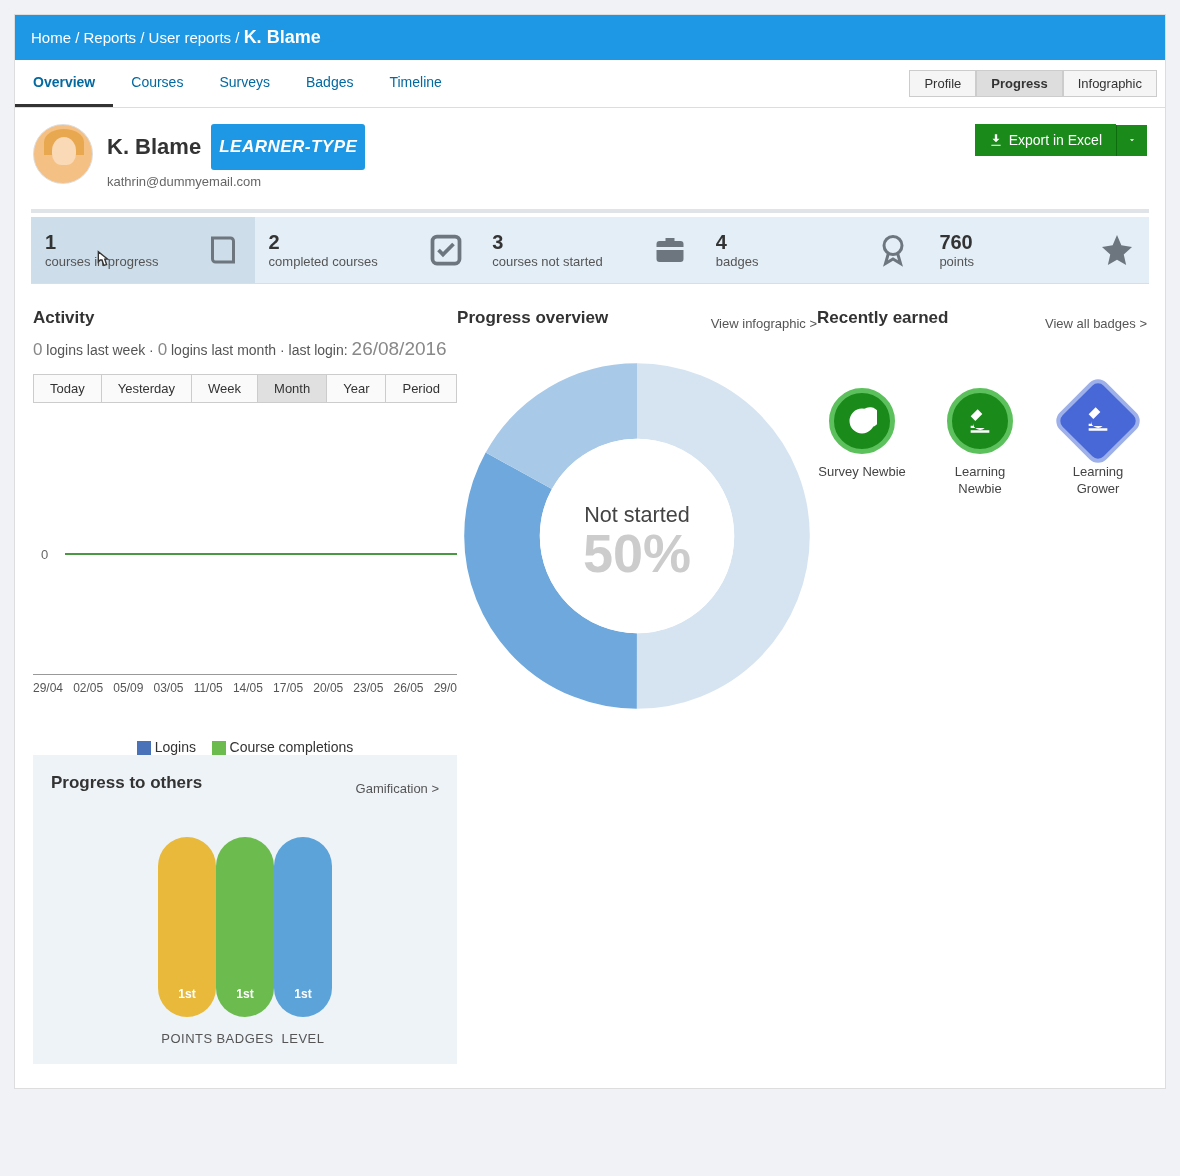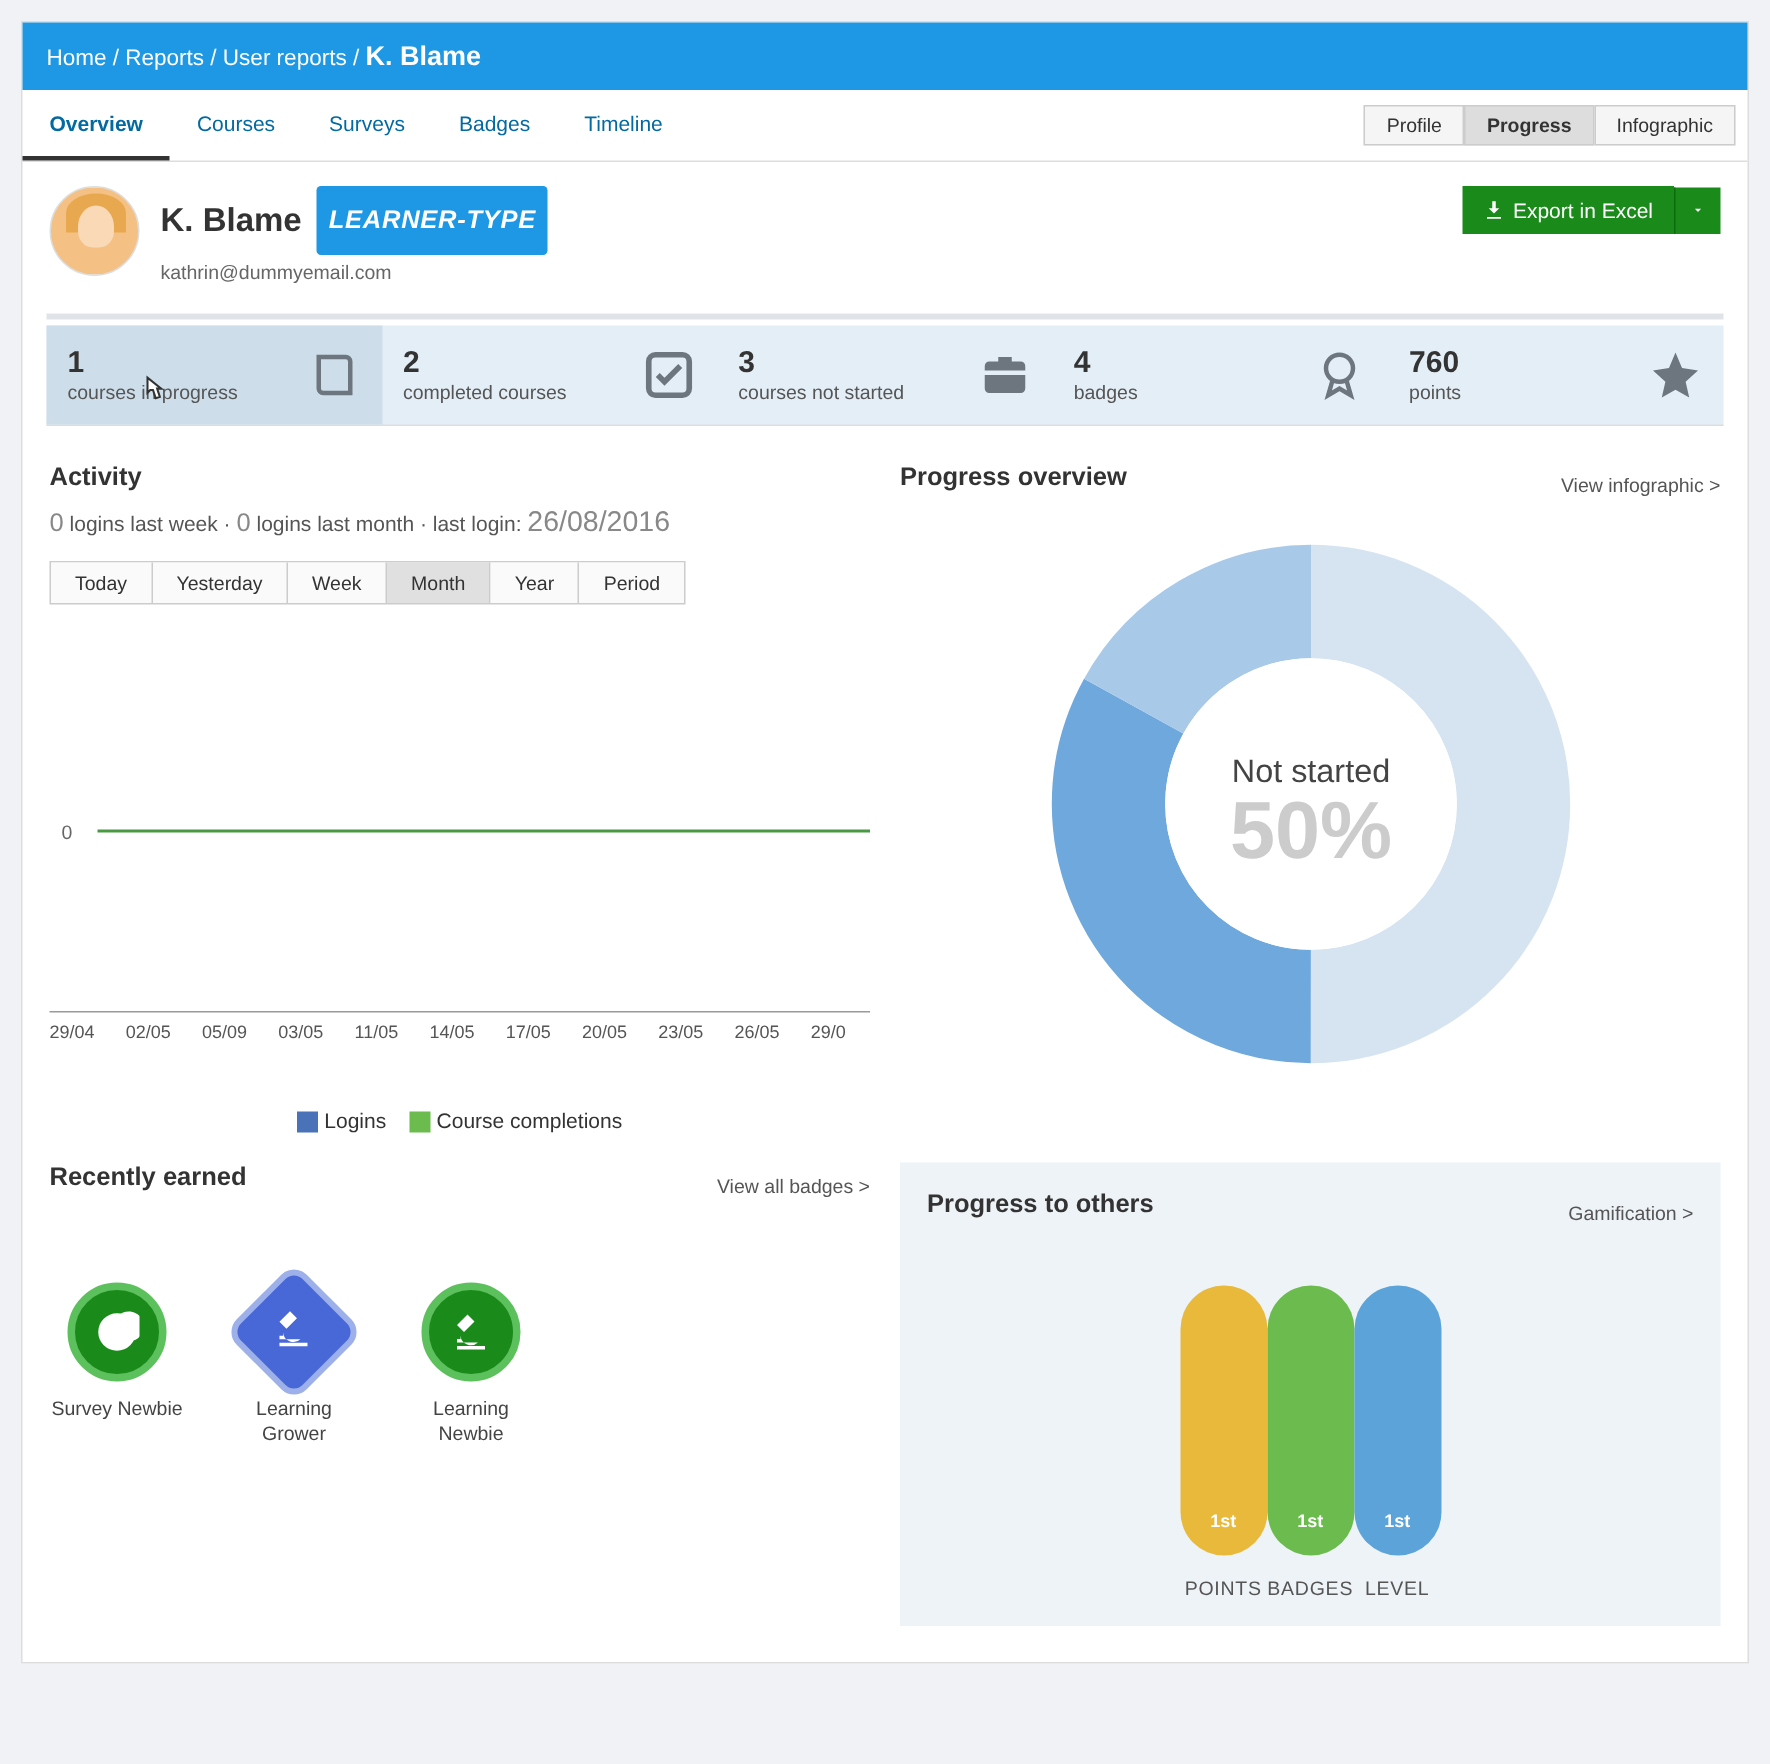--- a/index.html
+++ b/index.html
@@ -38,38 +38,38 @@
 .sep-bar { height: 4px; background: #e0e4e8; margin: 12px 16px 0; }
 .stats-row { display: flex; margin: 4px 16px 0; background: #e4eef6; border-bottom: 1px solid #ddd; }
 .stat-box { flex: 1; padding: 14px 14px; display: flex; justify-content: space-between; align-items: center; position: relative; }
 .stat-box.active { background: #cddde9; }
 .stat-text .num { font-size: 20px; font-weight: bold; color: #333; }
 .stat-text .lbl { font-size: 13px; color: #555; }
 .stat-icon { width: 36px; height: 36px; color: #6d767e; }
 .cursor-icon { position: absolute; left: 60px; top: 30px; }
 
 
-.main-grid { display: grid; grid-template-columns: 1fr 1fr; gap: 20px; padding: 24px 18px; }
+.main-grid { display: grid; grid-template-columns: 1fr 1fr 1fr; padding: 24px 18px; }
 .panel h3 { font-size: 17px; font-weight: bold; margin-bottom: 10px; }
 .panel-head { display: flex; justify-content: space-between; align-items: center; margin-bottom: 10px; }
 .link-text { font-size: 13px; color: #555; cursor: pointer; }
 
 
 .activity-summary { font-size: 14px; color: #555; margin-bottom: 14px; }
 .activity-summary .big-date { font-size: 19px; color: #888; }
 .activity-summary .zero { font-size: 17px; color: #888; }
 .time-tabs { display: flex; border: 1px solid #ccc; width: fit-content; margin-bottom: 16px; }
 .time-tab { padding: 6px 16px; font-size: 13px; border-right: 1px solid #ccc; cursor: pointer; background: #fafafa; }
 .time-tab:last-child { border-right: none; }
 .time-tab.active { background: #e0e0e0; }
 .chart-area { position: relative; height: 280px; }
 .chart-y-zero { position: absolute; left: 8px; top: 128px; font-size: 13px; color: #666; }
 .chart-line { position: absolute; left: 32px; right: 0; top: 134px; height: 2px; background: #4a9942; }
 .chart-x-axis { position: absolute; left: 0; right: 0; top: 255px; height: 1px; background: #999; }
-.chart-x-labels { position: absolute; left: 0; right: 16px; top: 262px; display: flex; justify-content: space-between; font-size: 12px; color: #555; }
+.chart-x-labels { position: absolute; left: 0; right: 0; top: 262px; display: flex; justify-content: space-between; font-size: 12px; color: #555; }
 .legend { text-align: center; margin-top: 40px; font-size: 14px; }
 .legend-sq { display: inline-block; width: 14px; height: 14px; vertical-align: middle; margin-right: 4px; }
 
 
 .donut-wrap { display: flex; justify-content: center; padding-top: 8px; }
 
 
 .badges-row { display: flex; gap: 28px; padding-top: 40px; }
 .badge-item { text-align: center; width: 90px; }
 .badge-circle { width: 66px; height: 66px; border-radius: 50%; margin: 0 auto 10px; display: flex; align-items: center; justify-content: center; }
@@ -265,35 +265,35 @@
       <div class="badges-row">
         <div class="badge-item">
           <div class="badge-circle badge-green">
               <svg width="30" height="30" viewBox="0 0 24 24" fill="#fff">
                 <path d="M12 2a10 10 0 100 20 10 10 0 000-20zm0 2v8l6 5a8 8 0 10-6-13z"></path>
               </svg>
             </div>
           <div class="badge-label">Survey Newbie</div>
         </div>
         <div class="badge-item">
+          <div class="badge-circle badge-green">
+              <svg width="28" height="28" viewBox="0 0 24 24" fill="#fff">
+                <path d="M10 2l4 4-6 6-4-4 6-6zm-4 12a6 6 0 0010 4H4v-2h2v-2zm10 6H4v2h16v-2h-4z"></path>
+              </svg>
+            </div>
+          <div class="badge-label">Learning Newbie</div>
+        </div>
+        <div class="badge-item">
           <div class="badge-diamond">
               <div class="inner"><svg width="28" height="28" viewBox="0 0 24 24" fill="#fff">
                   <path d="M10 2l4 4-6 6-4-4 6-6zm-4 12a6 6 0 0010 4H4v-2h2v-2zm10 6H4v2h16v-2h-4z"></path>
                 </svg></div>
             </div>
           <div class="badge-label">Learning Grower</div>
         </div>
-        <div class="badge-item">
-          <div class="badge-circle badge-green">
-              <svg width="28" height="28" viewBox="0 0 24 24" fill="#fff">
-                <path d="M10 2l4 4-6 6-4-4 6-6zm-4 12a6 6 0 0010 4H4v-2h2v-2zm10 6H4v2h16v-2h-4z"></path>
-              </svg>
-            </div>
-          <div class="badge-label">Learning Newbie</div>
-        </div>
       </div>
     </div>
 
     <div class="panel compared">
       <div class="panel-head">
         <h3>Progress to others</h3>
         <span class="link-text">Gamification &gt;</span>
       </div>
       <div class="pills-row">
         <div class="pill-col">

